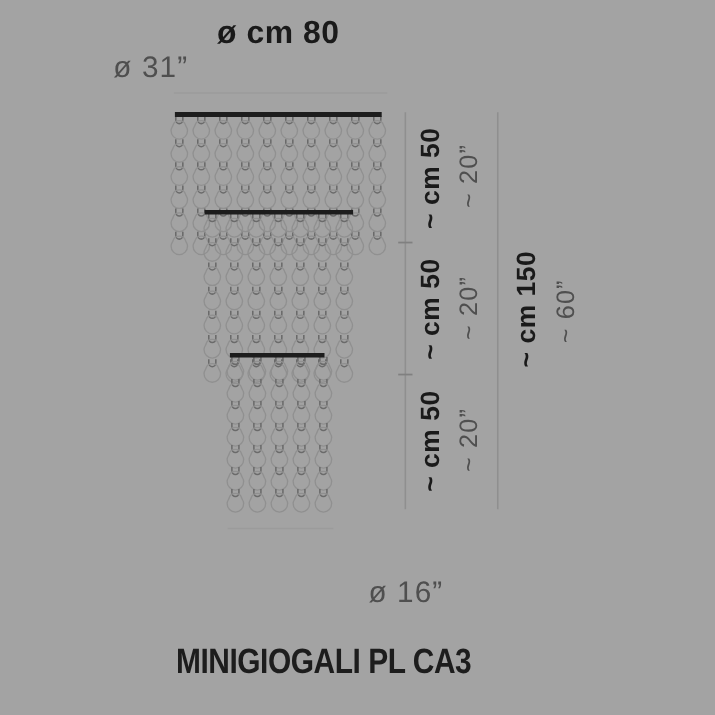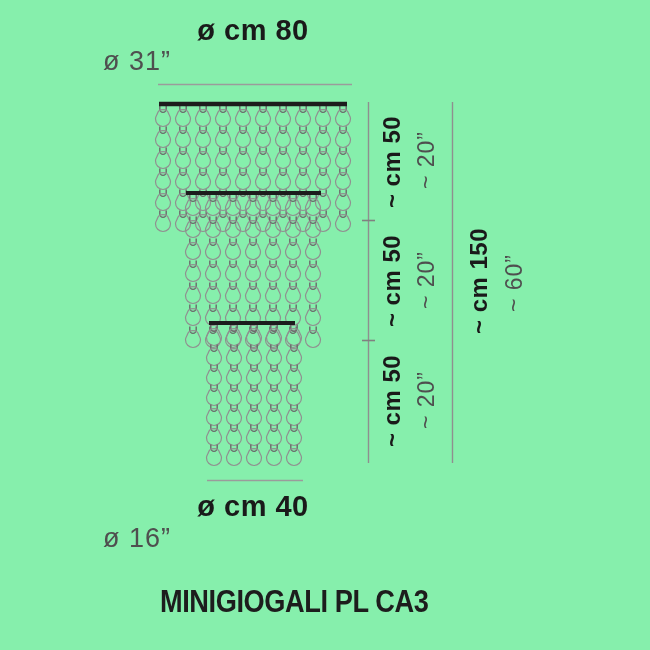--- a/index.html
+++ b/index.html
@@ -1,29 +1,29 @@
 <!DOCTYPE html>
 <html><head>
 <meta charset="utf-8">
 <style>
   html,body{margin:0;padding:0;background:#ffffff;}
   .stage{
-    position:relative;width:650px;height:650px;background:#86efac;overflow:hidden;
+    position:relative;width:650px;height:650px;background:#a3a3a3;overflow:hidden;
     font-family:"Liberation Sans", sans-serif;color:#1a1a1a;
   }
   .stage svg{position:absolute;left:0;top:0;}
   .lbl{position:absolute;white-space:nowrap;line-height:1;}
   .metric{font-weight:700;color:#1a1a1a;}
   .imperial{font-weight:400;color:#4f4f4f;}
   
   .top-metric{left:103px;top:16px;width:300px;text-align:center;font-size:29px;letter-spacing:0.5px;}
   .top-imperial{left:103px;top:48px;width:300px;text-align:left;font-size:27px;letter-spacing:1px;}
   
   .bottom-metric{left:103px;top:492px;width:300px;text-align:center;font-size:29px;letter-spacing:0.5px;}
-  .bottom-imperial{left:103px;top:525px;width:300px;text-align:left;font-size:27px;letter-spacing:1px;}
+  .bottom-imperial{left:103px;top:525px;width:300px;text-align:right;font-size:27px;letter-spacing:1px;}
   
   .vlabel{position:absolute;white-space:nowrap;line-height:1;transform:translate(-50%,-50%) rotate(-90deg);}
   .vm{font-weight:700;font-size:24px;color:#1a1a1a;letter-spacing:0.5px;}
   .vi{font-weight:400;font-size:23px;color:#4f4f4f;letter-spacing:1px;}
   .seg1m{left:392px;top:162px;} .seg1i{left:426px;top:160px;}
   .seg2m{left:392px;top:281px;} .seg2i{left:426px;top:280px;}
   .seg3m{left:392px;top:401px;} .seg3i{left:426px;top:400px;}
   .totm{left:479px;top:281px;}  .toti{left:514px;top:283px;}
   
   .product-name{
@@ -209,17 +209,16 @@
   <div class="vlabel vm seg1m">~ cm 50</div>
   <div class="vlabel vi seg1i">~ 20”</div>
   <div class="vlabel vm seg2m">~ cm 50</div>
   <div class="vlabel vi seg2i">~ 20”</div>
   <div class="vlabel vm seg3m">~ cm 50</div>
   <div class="vlabel vi seg3i">~ 20”</div>
 
   <div class="vlabel vm totm">~ cm 150</div>
   <div class="vlabel vi toti">~ 60”</div>
 
-  <div class="lbl metric bottom-metric">ø cm 40</div>
   <div class="lbl imperial bottom-imperial">ø 16”</div>
 
   <div class="lbl product-name">MINIGIOGALI PL CA3</div>
 </div>
 
 </body></html>

